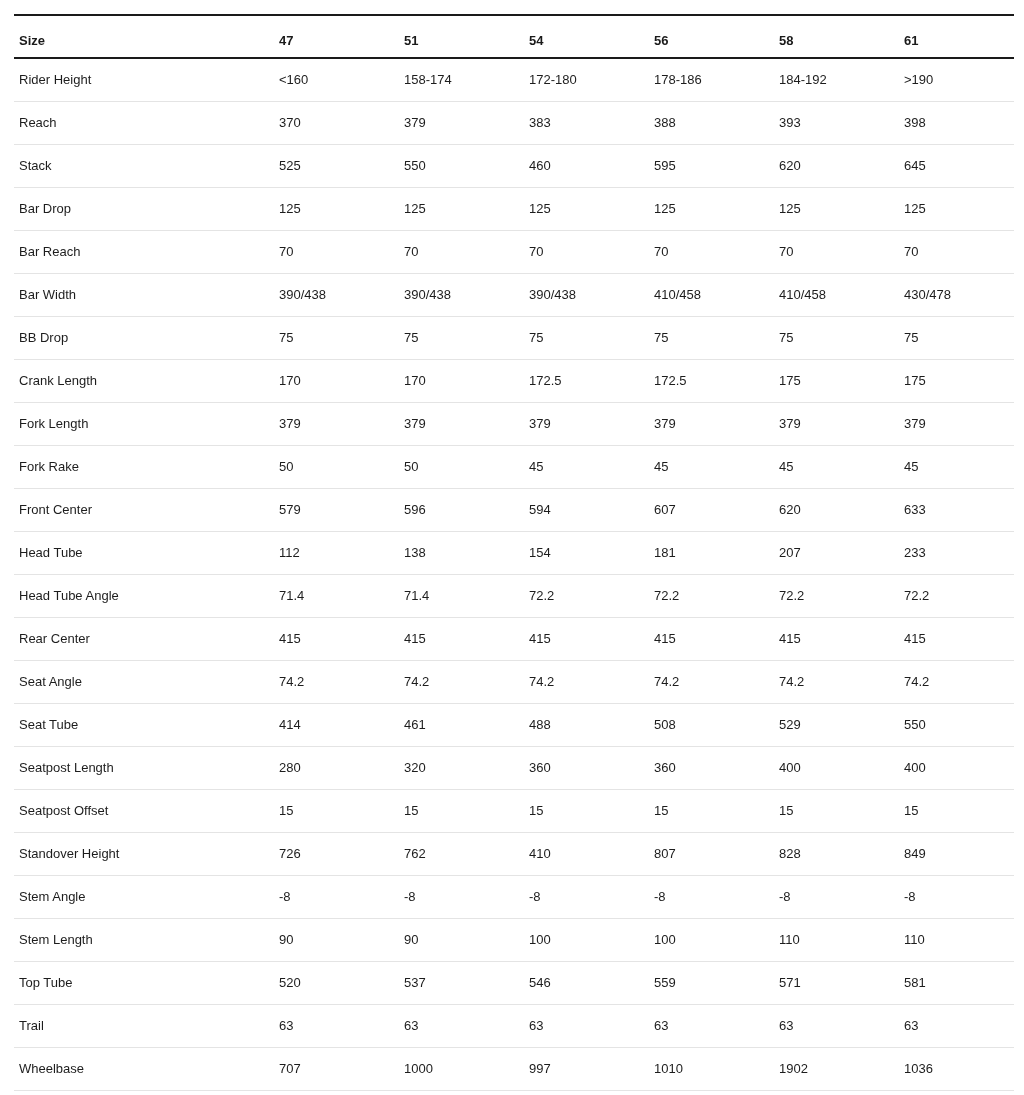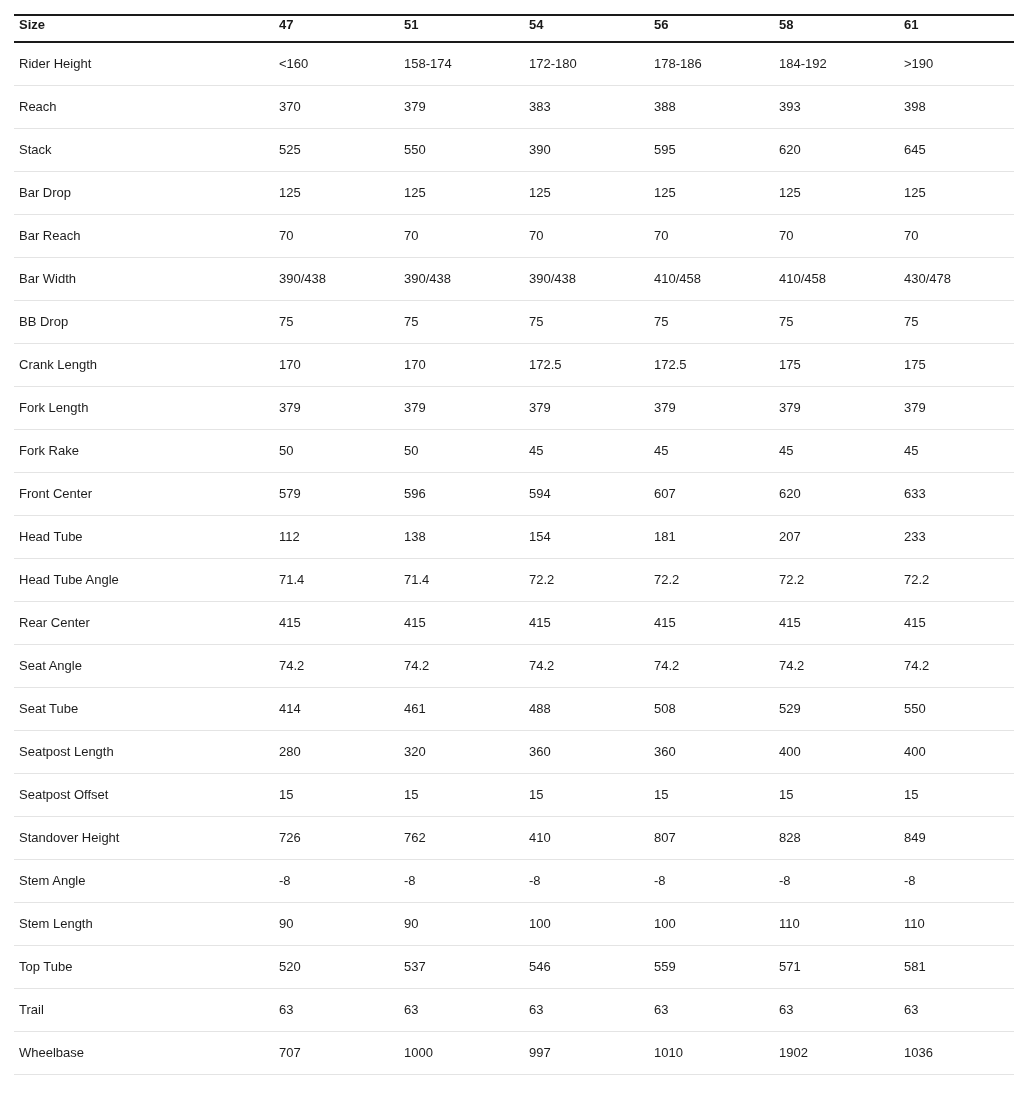--- a/index.html
+++ b/index.html
@@ -27,21 +27,21 @@
   }
   table.geometry-table col.label-col   { width: 260px; }
   table.geometry-table col.data-col    { width: 125px; }
   table.geometry-table col.last-col    { width: 115px; }
   thead th {
     text-align: left;
     font-weight: 700;
     font-size: 13px;
     line-height: 15px;
     color: #1a1a1a;
-    padding: 1px 0 9px 5px;
+    padding: 17px 0 9px 5px;
     border-bottom: 2px solid #1a1a1a;
     white-space: nowrap;
   }
   tbody td {
     text-align: left;
     font-weight: 400;
     font-size: 13px;
     line-height: 15px;
     color: #1d1d1d;
     padding: 13px 0 14px 5px;
@@ -90,21 +90,21 @@
           <td>379</td>
           <td>383</td>
           <td>388</td>
           <td>393</td>
           <td>398</td>
         </tr>
         <tr>
           <td>Stack</td>
           <td>525</td>
           <td>550</td>
-          <td>390</td>
+          <td>460</td>
           <td>595</td>
           <td>620</td>
           <td>645</td>
         </tr>
         <tr>
           <td>Bar Drop</td>
           <td>125</td>
           <td>125</td>
           <td>125</td>
           <td>125</td>

